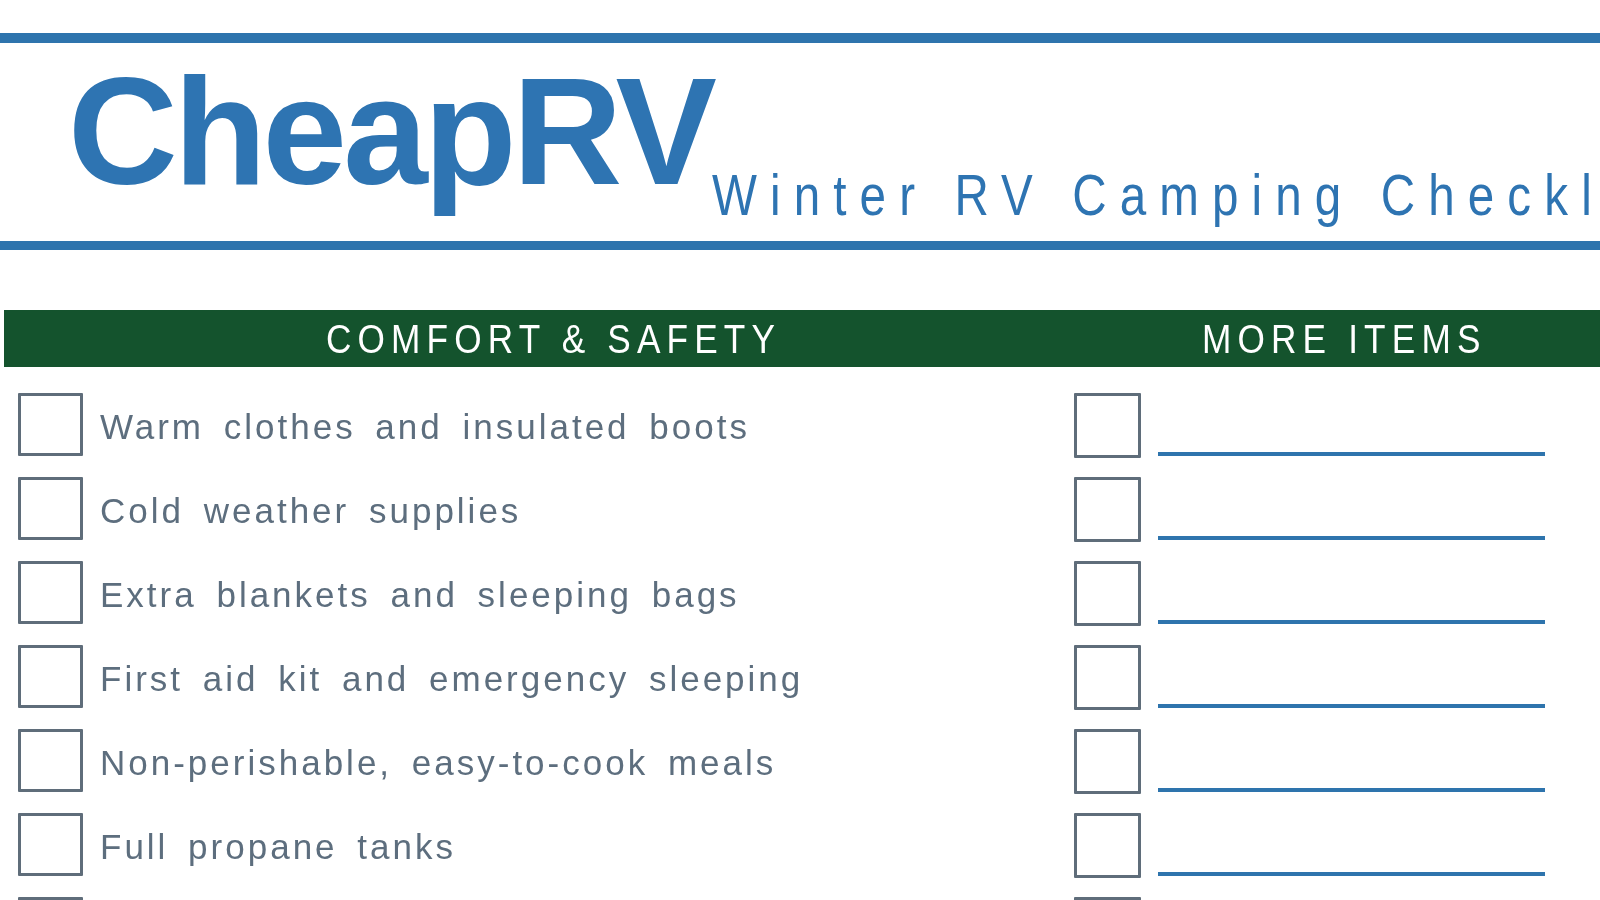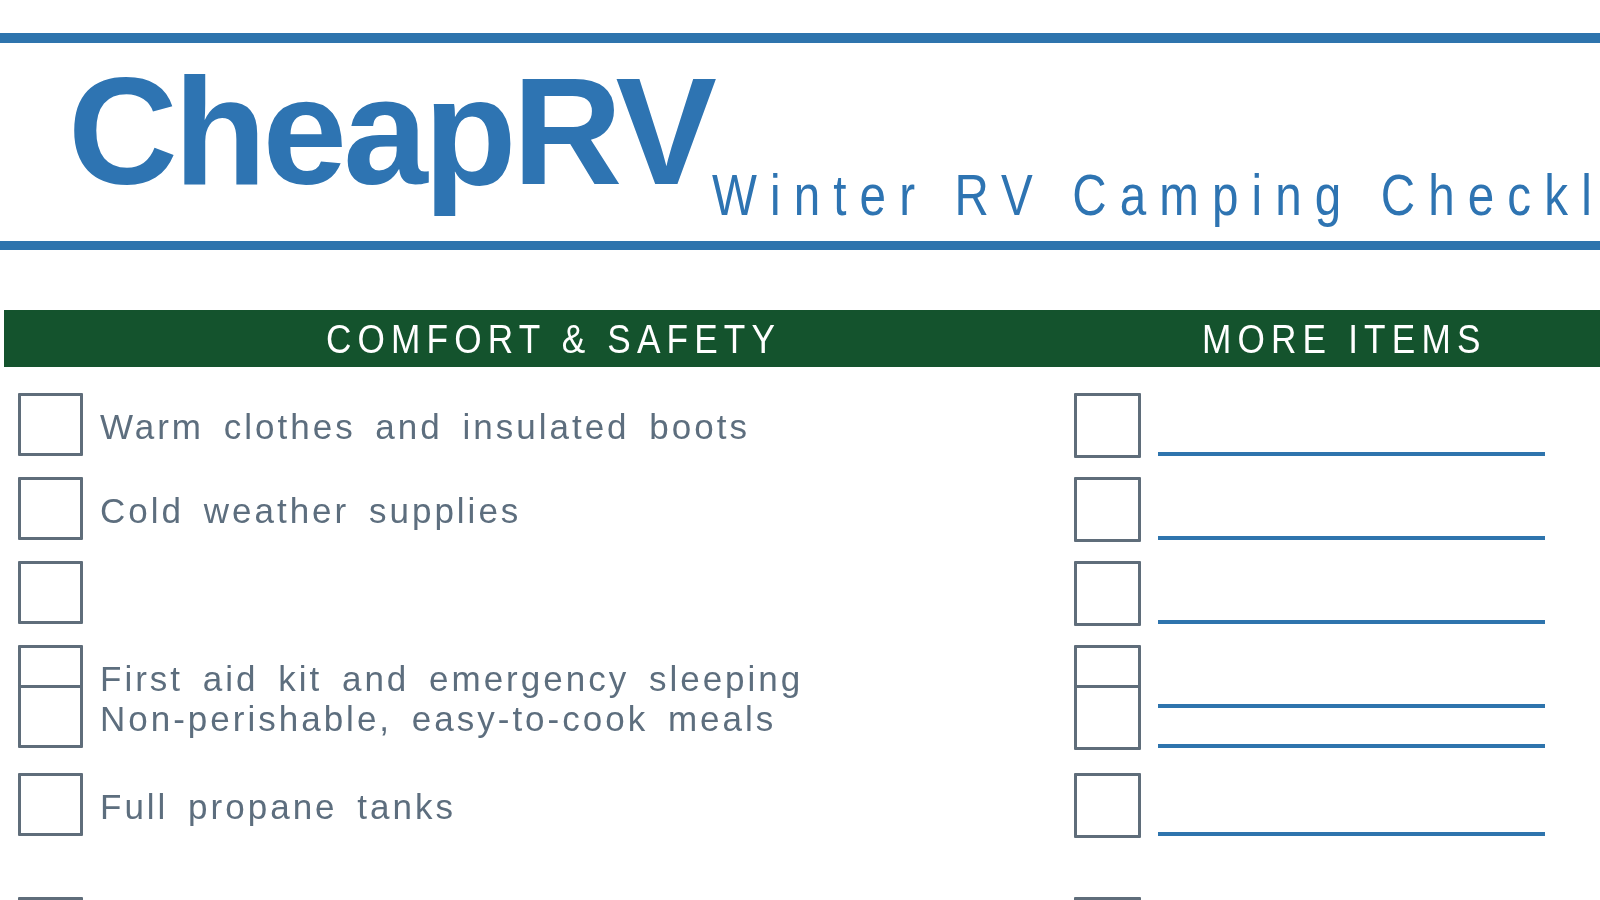--- a/index.html
+++ b/index.html
@@ -144,39 +144,40 @@
 
   <div class="row" style="top:477px">
     <div class="cbox left-col"></div>
     <span class="item-label">Cold weather supplies</span>
     <div class="cbox right-col"></div>
     <div class="write-line"></div>
   </div>
 
   <div class="row" style="top:561px">
     <div class="cbox left-col"></div>
+    <span class="item-label">Extra blankets and sleeping bags</span>
     <div class="cbox right-col"></div>
     <div class="write-line"></div>
   </div>
 
   <div class="row" style="top:645px">
     <div class="cbox left-col"></div>
     <span class="item-label">First aid kit and emergency sleeping</span>
     <div class="cbox right-col"></div>
     <div class="write-line"></div>
   </div>
 
-  <div class="row" style="top:685px">
+  <div class="row" style="top:729px">
     <div class="cbox left-col"></div>
     <span class="item-label">Non-perishable, easy-to-cook meals</span>
     <div class="cbox right-col"></div>
     <div class="write-line"></div>
   </div>
 
-  <div class="row" style="top:773px">
+  <div class="row" style="top:813px">
     <div class="cbox left-col"></div>
     <span class="item-label">Full propane tanks</span>
     <div class="cbox right-col"></div>
     <div class="write-line"></div>
   </div>
 
   <div class="row" style="top:897px">
     <div class="cbox left-col"></div>
     <div class="cbox right-col"></div>
   </div>

